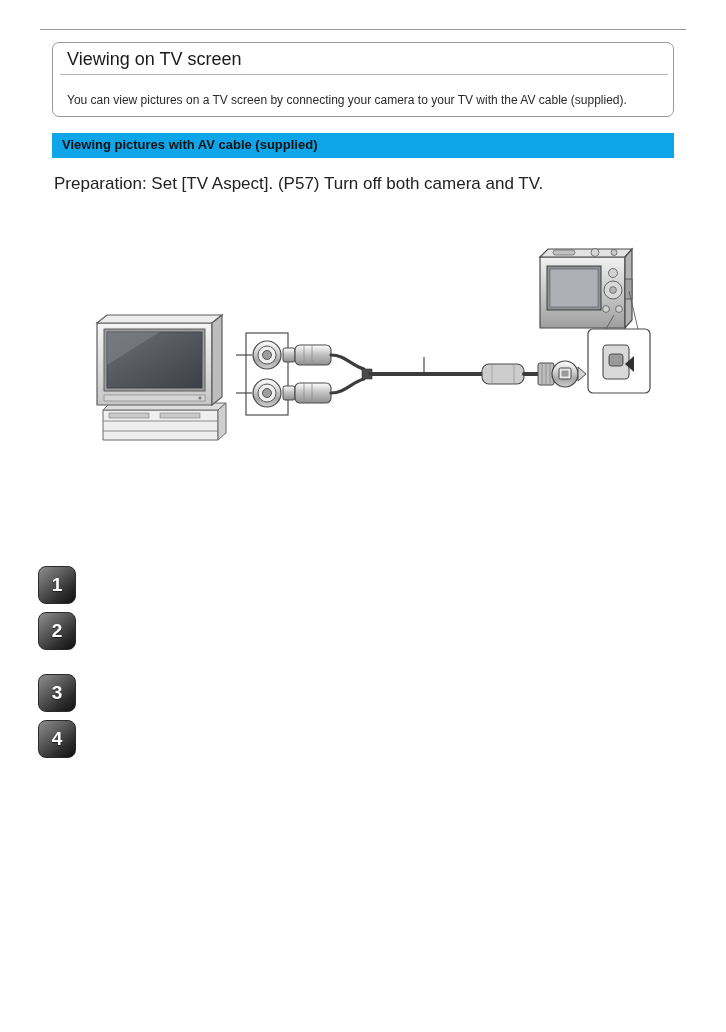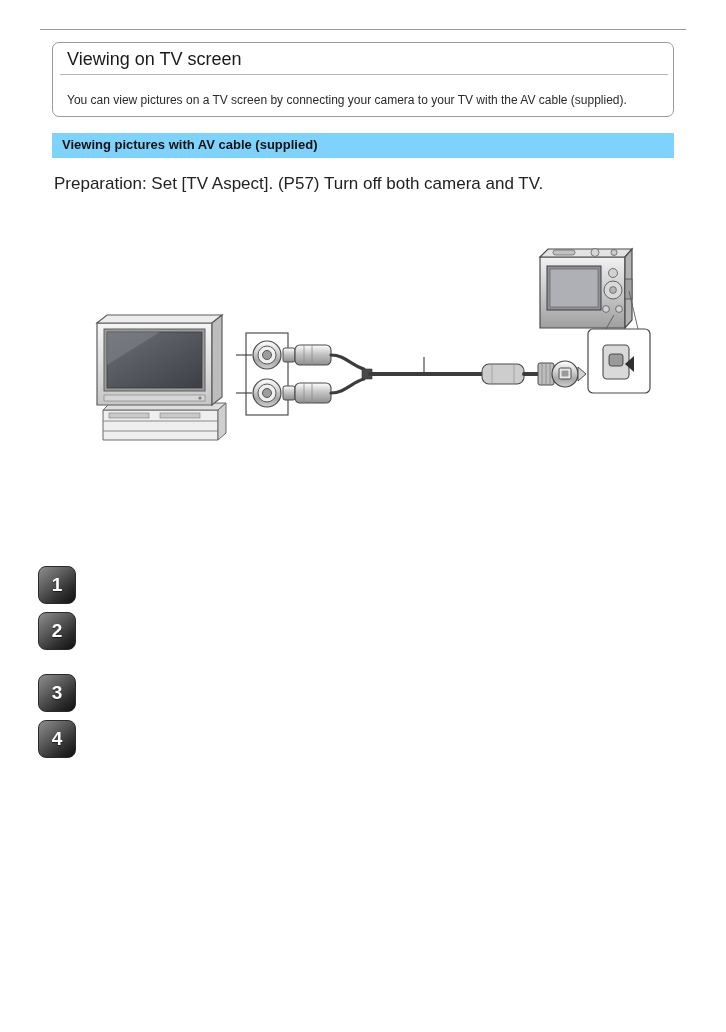--- a/index.html
+++ b/index.html
@@ -63,21 +63,21 @@
     margin-top: 12px;
   }
 
   
   .section-bar {
     position: absolute;
     left: 52px;
     top: 133px;
     width: 622px;
     height: 25px;
-    background: #7dd3fc;
+    background: #0ea5e9;
   }
   .section-bar-label {
     position: absolute;
     left: 10px;
     top: 4px;
     font-size: 13px;
     color: #111;
     font-weight: bold;
     white-space: nowrap;
   }

